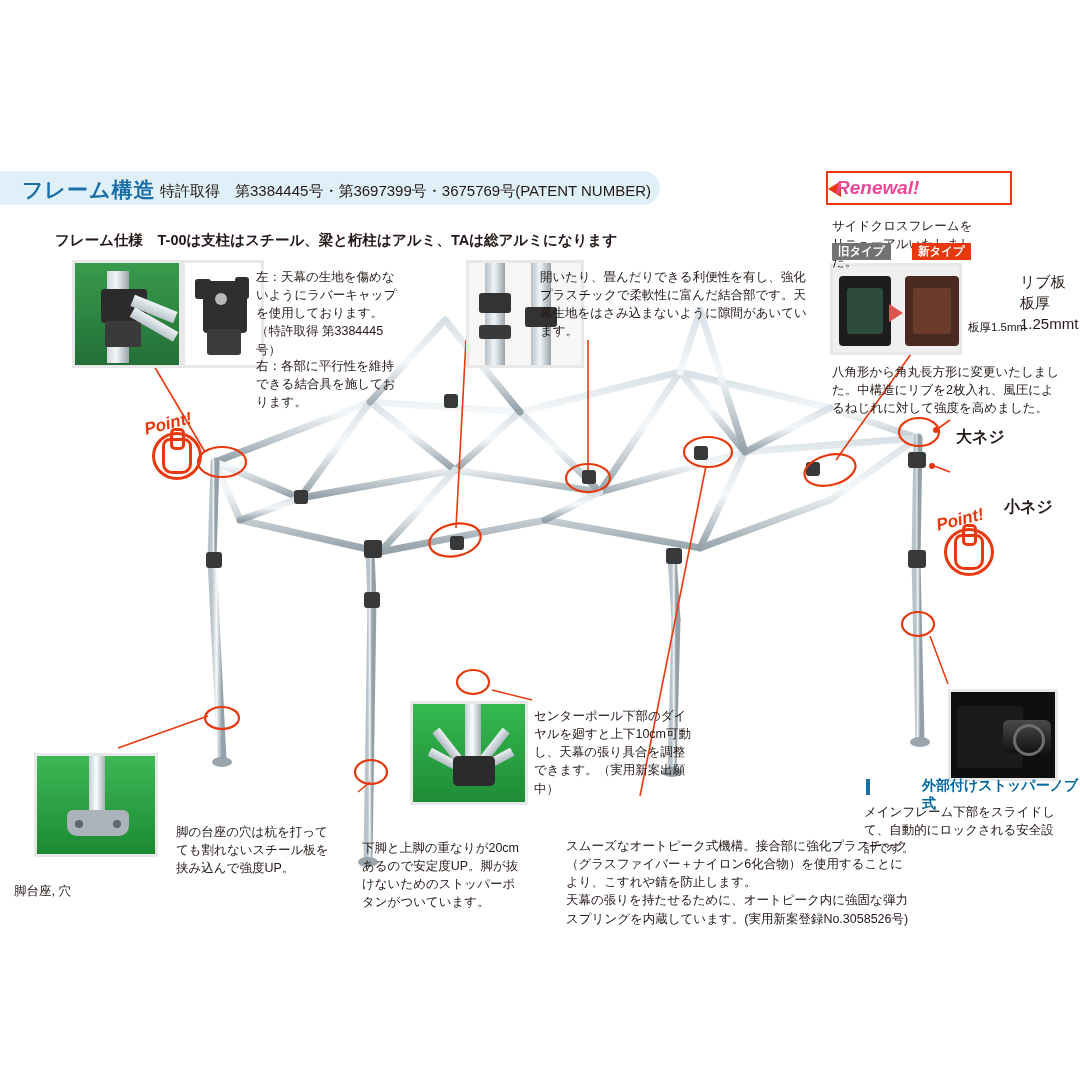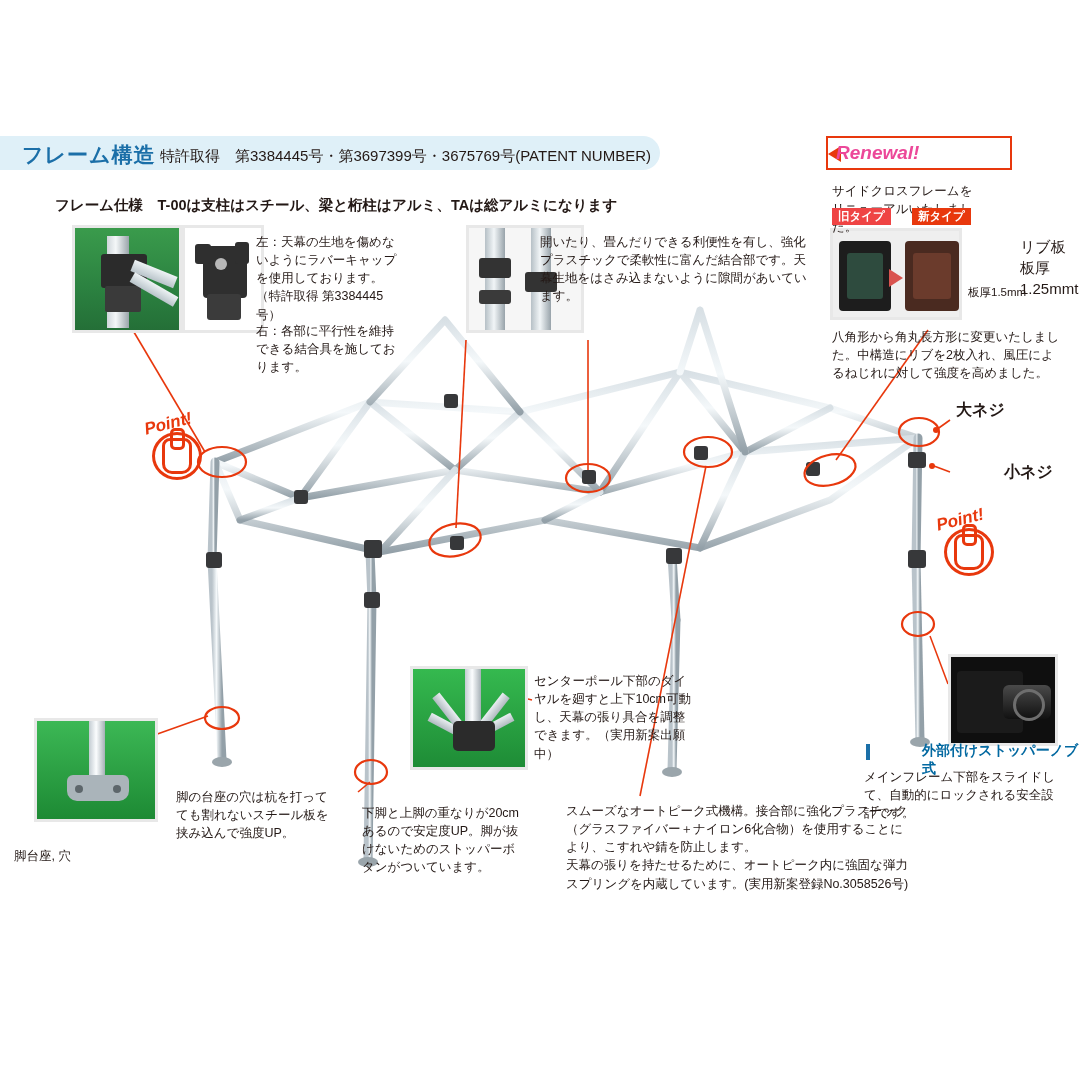--- a/index.html
+++ b/index.html
@@ -1,21 +1,21 @@
 <!DOCTYPE html>
 <html><head>
 <meta charset="utf-8">
 <style>
   html,body{margin:0;padding:0;}
   body{
     width:1080px;height:1080px;background:#ffffff;position:relative;
     font-family:"Liberation Sans","DejaVu Sans",sans-serif;
     color:#231815;overflow:hidden;
   }
-  .abs{position:absolute;}
+  .abs{position:absolute;margin-top:35px;}
 
   
   .header-band{
     left:0;top:136px;width:660px;height:34px;
     background:#dff0f8;border-radius:0 17px 17px 0;
   }
   .header-title{
     left:22px;top:141px;font-size:21px;font-weight:bold;color:#1b6fa8;
     letter-spacing:1px;
   }
@@ -128,26 +128,26 @@
   .t8{left:566px;top:802px;width:344px;}
   .t9{left:864px;top:768px;width:200px;}
 
   .renewal-note{left:832px;top:182px;width:150px;font-size:12.5px;line-height:1.45;}
 
   .renewal-label{left:836px;top:142px;font-size:19px;color:#ec4899;font-weight:bold;font-style:italic;}
   .renewal-box{left:826px;top:136px;width:186px;height:34px;border:2px solid #e8380d;box-sizing:border-box;}
   .renewal-arrow{left:828px;top:146px;width:0;height:0;
      border-right:13px solid #e8380d;border-top:8px solid transparent;border-bottom:8px solid transparent;}
 
-  .lbl-old{left:832px;top:208px;font-size:11.5px;font-weight:bold;color:#ffffff;background:#ef4444;padding:1px 6px;}
+  .lbl-old{left:832px;top:208px;font-size:11.5px;font-weight:bold;color:#ffffff;background:#737373;padding:1px 6px;}
   .lbl-new{left:912px;top:208px;font-size:11.5px;font-weight:bold;color:#ffffff;background:#e8380d;padding:1px 6px;text-align:right;}
   .lbl-rib{left:1020px;top:236px;font-size:15px;line-height:1.4;}
   .lbl-thick{left:968px;top:284px;font-size:11.5px;line-height:1.4;}
 
-  .lbl-bigscrew{left:956px;top:400px;font-size:16px;font-weight:bold;}
+  .lbl-bigscrew{left:956px;top:392px;font-size:16px;font-weight:bold;}
   .lbl-smallscrew{left:1004px;top:462px;font-size:16px;font-weight:bold;text-align:center;}
 
   .foot-caption{left:14px;top:848px;font-size:12.5px;}
 
   .stopper-head{left:922px;top:742px;font-size:14px;font-weight:bold;color:#0369a1;}
   .stopper-head-bar{left:866px;top:744px;width:4px;height:16px;background:#1b6fa8;}
 
   
   .point{position:absolute;width:76px;height:68px;}
   .point .txtp{position:absolute;left:8px;top:2px;font-size:17px;color:#e8380d;

